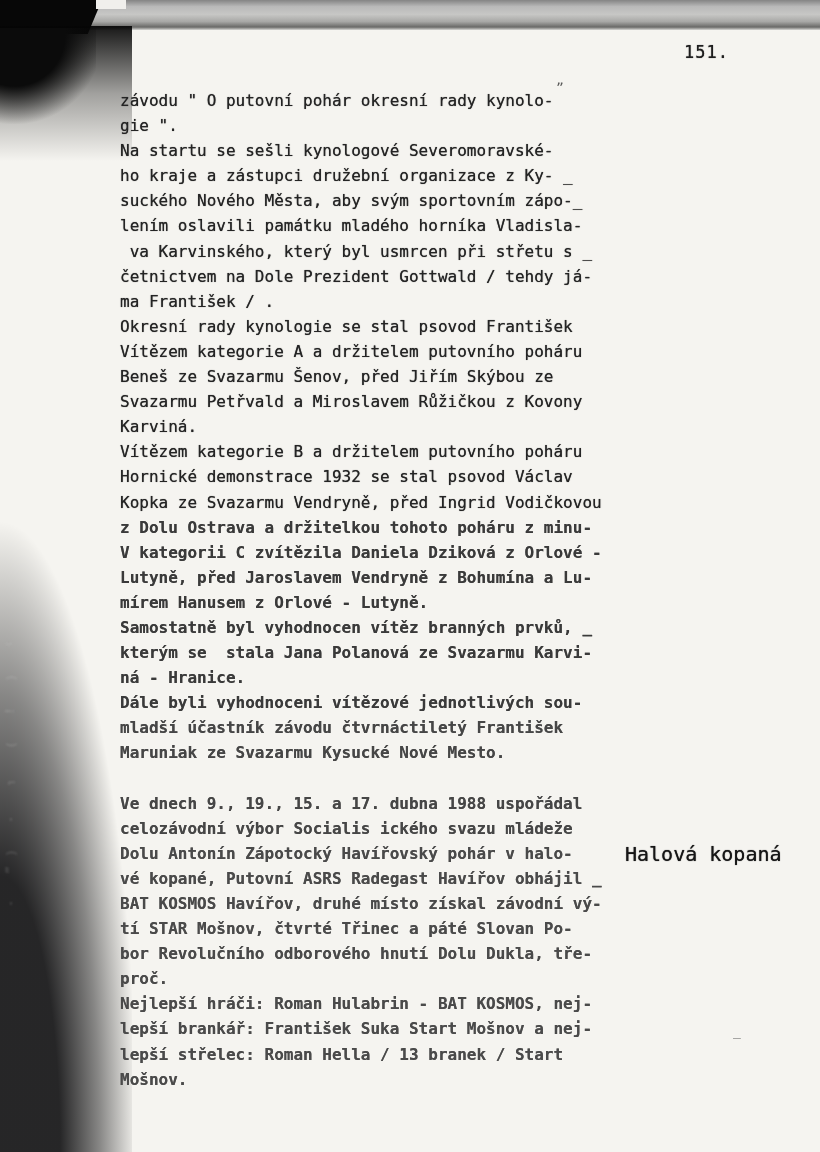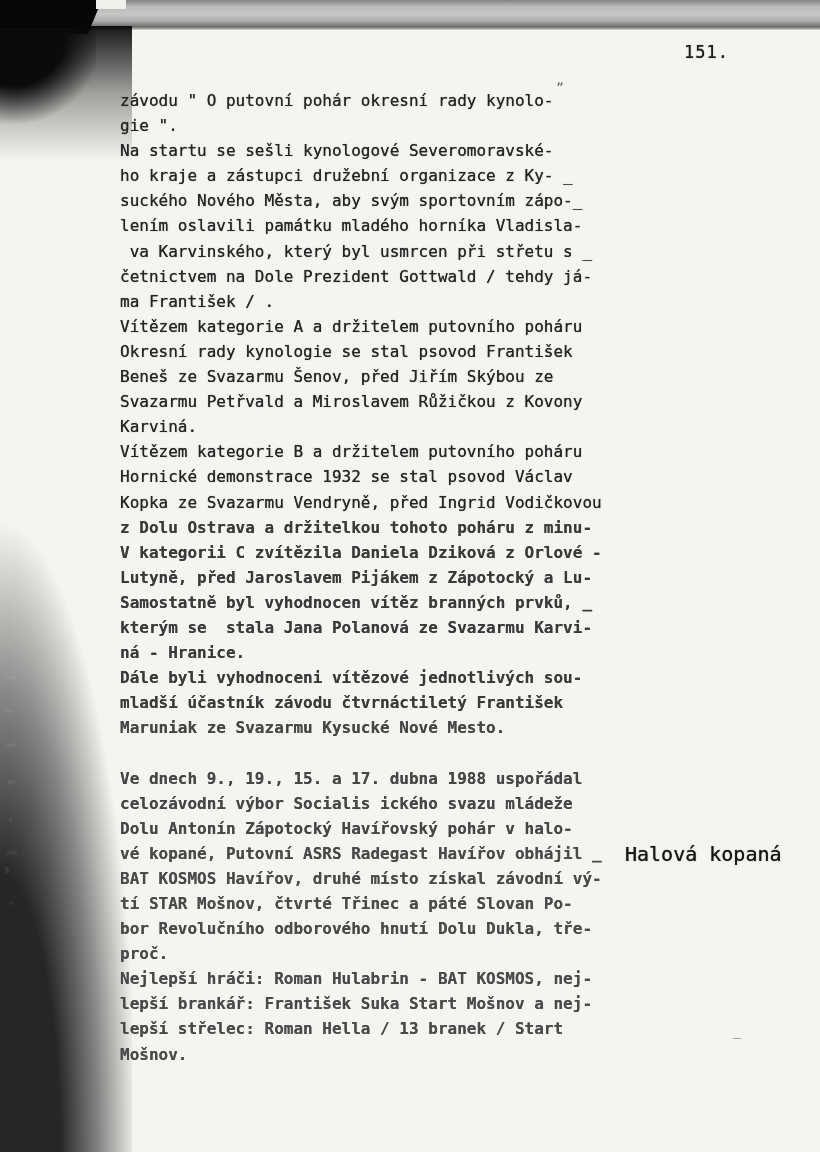--- a/index.html
+++ b/index.html
@@ -149,31 +149,32 @@
   <div class="text-block">
       <div class="line">závodu " O putovní pohár okresní rady kynolo-</div>
       <div class="line">gie ".</div>
       <div class="line">Na startu se sešli kynologové Severomoravské-</div>
       <div class="line">ho kraje a zástupci družební organizace z Ky- _</div>
       <div class="line">suckého Nového Města, aby svým sportovním zápo-_</div>
       <div class="line">lením oslavili památku mladého horníka Vladisla-</div>
       <div class="line"> va Karvinského, který byl usmrcen při střetu s _</div>
       <div class="line">četnictvem na Dole Prezident Gottwald / tehdy já-</div>
       <div class="line">ma František / .</div>
+      <div class="line">Okresní rady kynologie se stal psovod František</div>
       <div class="line">Vítězem kategorie A a držitelem putovního poháru</div>
-      <div class="line">Okresní rady kynologie se stal psovod František</div>
       <div class="line">Beneš ze Svazarmu Šenov, před Jiřím Skýbou ze</div>
       <div class="line">Svazarmu Petřvald a Miroslavem Růžičkou z Kovony</div>
       <div class="line">Karviná.</div>
       <div class="line">Vítězem kategorie B a držitelem putovního poháru</div>
       <div class="line">Hornické demonstrace 1932 se stal psovod Václav</div>
       <div class="line">Kopka ze Svazarmu Vendryně, před Ingrid Vodičkovou</div>
       <div class="line">z Dolu Ostrava a držitelkou tohoto poháru z minu-</div>
       <div class="line">V kategorii C zvítězila Daniela Dziková z Orlové -</div>
-      <div class="line">Lutyně, před Jaroslavem Pijákem z Zápotocký a Lu-</div>
+      <div class="line">Lutyně, před Jaroslavem Vendryně z Bohumína a Lu-</div>
+      <div class="line">mírem Hanusem z Orlové - Lutyně.</div>
       <div class="line">Samostatně byl vyhodnocen vítěz branných prvků, _</div>
       <div class="line">kterým se  stala Jana Polanová ze Svazarmu Karvi-</div>
       <div class="line">ná - Hranice.</div>
       <div class="line">Dále byli vyhodnoceni vítězové jednotlivých sou-</div>
       <div class="line">mladší účastník závodu čtvrnáctiletý František</div>
       <div class="line">Maruniak ze Svazarmu Kysucké Nové Mesto.</div>
       <div class="line"></div>
       <div class="line">Ve dnech 9., 19., 15. a 17. dubna 1988 uspořádal</div>
       <div class="line">celozávodní výbor Socialis ického svazu mládeže</div>
       <div class="line">Dolu Antonín Zápotocký Havířovský pohár v halo-</div>

